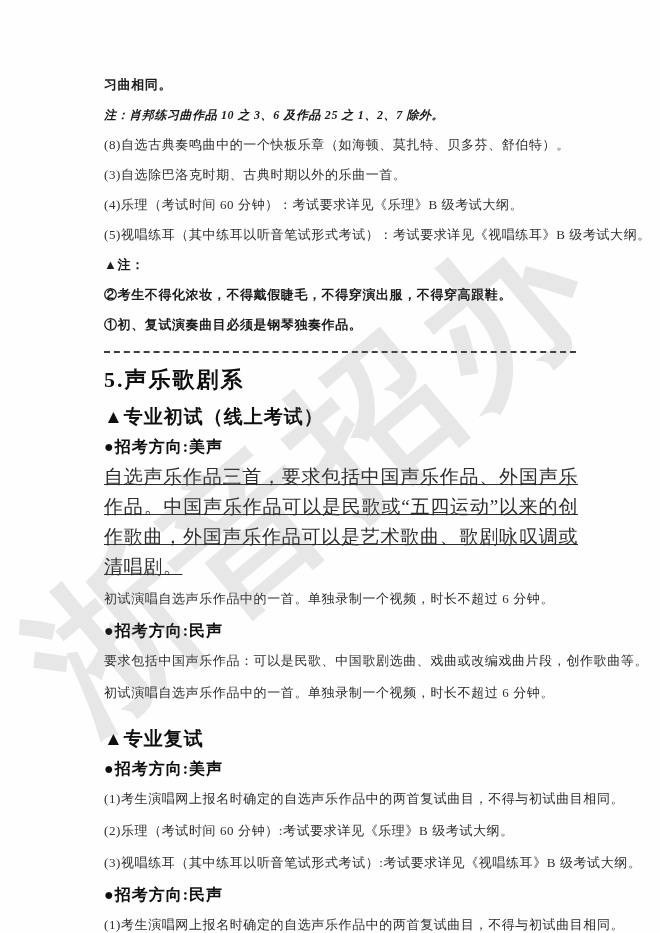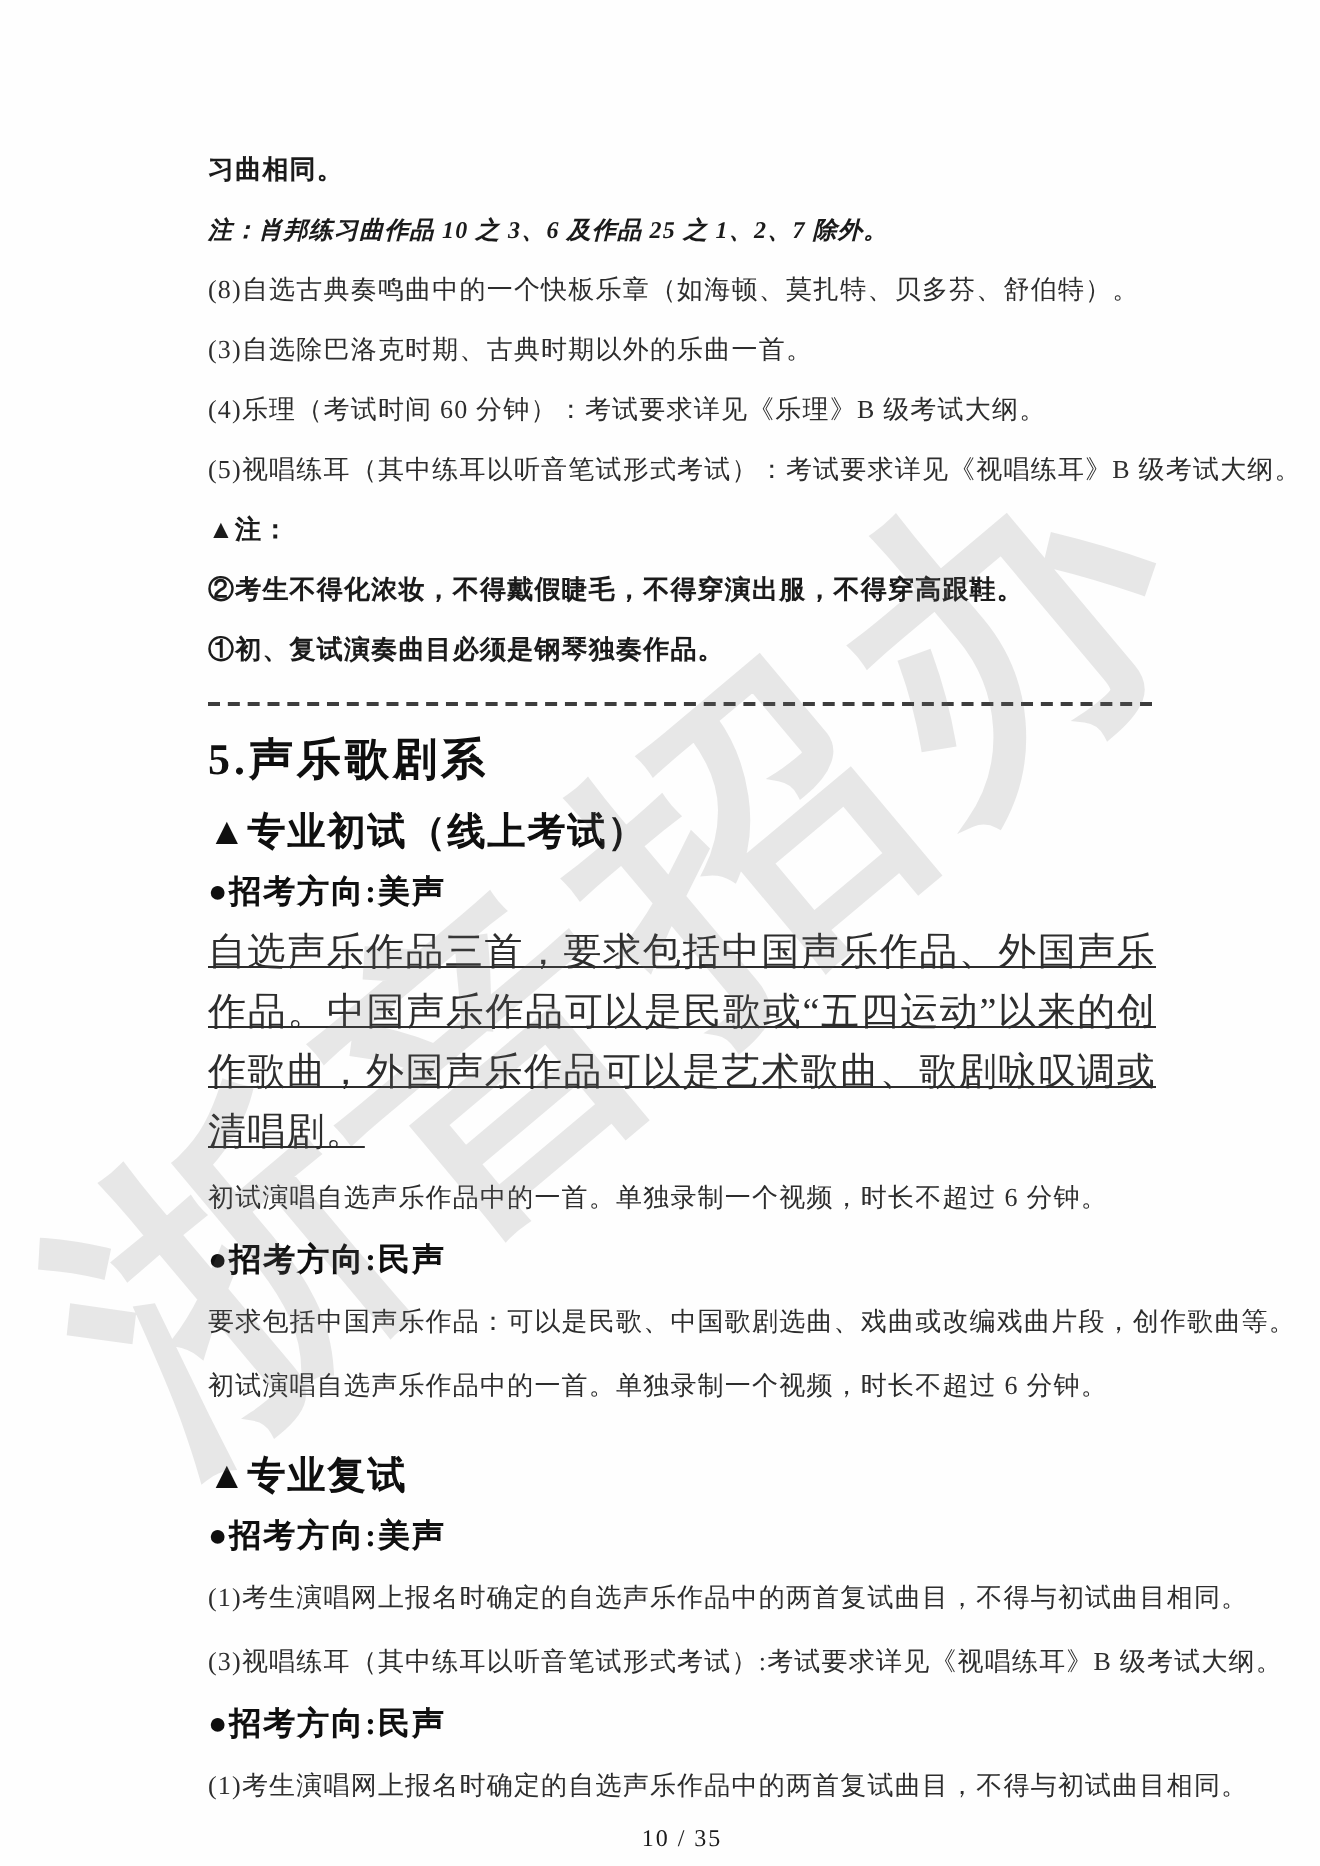--- a/index.html
+++ b/index.html
@@ -134,20 +134,21 @@
     <h3 class="dir-header">●招考方向:民声</h3>
 
     <p class="body-line">要求包括中国声乐作品：可以是民歌、中国歌剧选曲、戏曲或改编戏曲片段，创作歌曲等。</p>
     <p class="body-line">初试演唱自选声乐作品中的一首。单独录制一个视频，时长不超过 6 分钟。</p>
 
     <h3 class="sub-header final-gap">▲专业复试</h3>
 
     <h3 class="dir-header">●招考方向:美声</h3>
 
     <p class="body-line">(1)考生演唱网上报名时确定的自选声乐作品中的两首复试曲目，不得与初试曲目相同。</p>
+    <p class="body-line">(2)乐理（考试时间 60 分钟）:考试要求详见《乐理》B 级考试大纲。</p>
     <p class="body-line">(3)视唱练耳（其中练耳以听音笔试形式考试）:考试要求详见《视唱练耳》B 级考试大纲。</p>
 
     <h3 class="dir-header">●招考方向:民声</h3>
 
     <p class="body-line">(1)考生演唱网上报名时确定的自选声乐作品中的两首复试曲目，不得与初试曲目相同。</p>
 
     <p class="page-footer">10 / 35</p>
 
   </div>
 </div>

